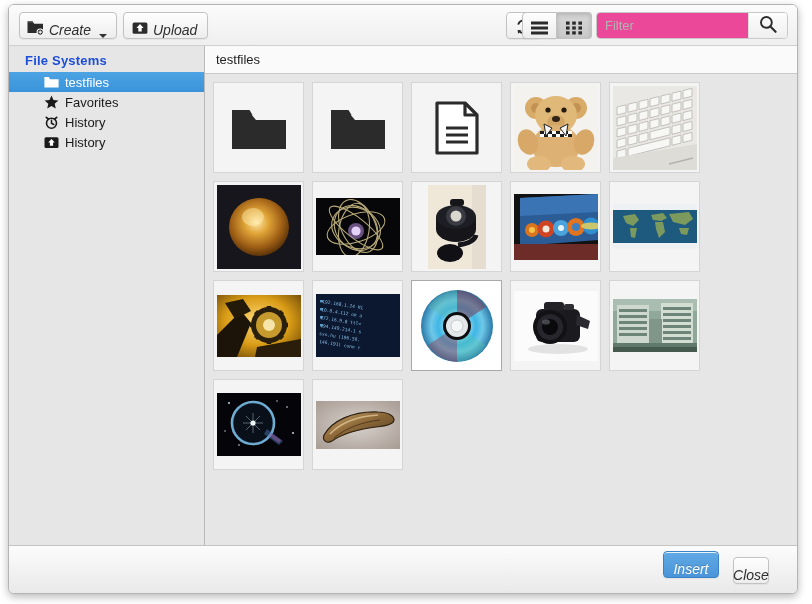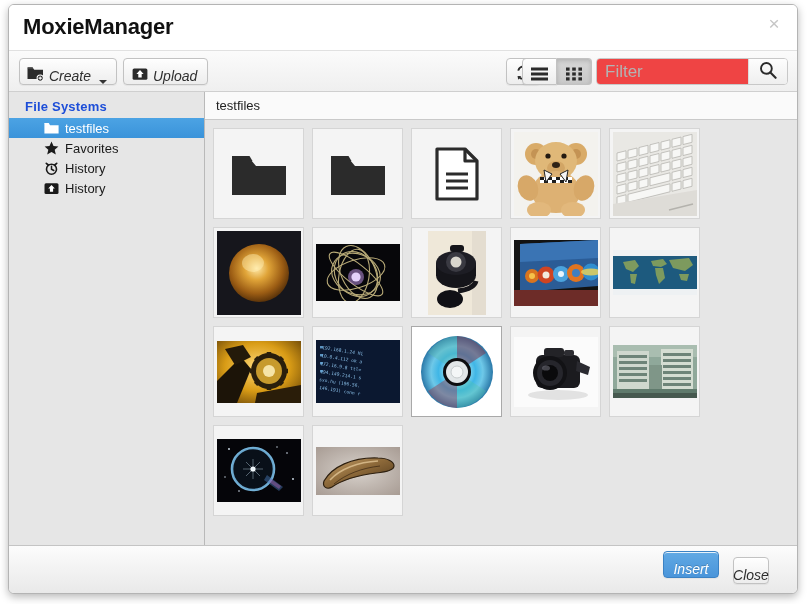--- a/index.html
+++ b/index.html
@@ -150,24 +150,24 @@
     border: 1px solid #c8c8c8;
     border-radius: 4px;
     box-sizing: border-box;
     overflow: hidden;
   }
   #filter-input {
     flex: 1;
     border: none;
     outline: none;
     padding: 0 8px;
-    font-size: 17px;
+    font-size: 13px;
     color: #333;
     font-family: "Liberation Sans", sans-serif;
-    background: #ef4444;
+    background: #ec4899;
     min-width: 0;
   }
   #filter-input::placeholder { color: #b3b3b3; }
   #btn-search {
     width: 38px;
     background: linear-gradient(to bottom, #fdfdfd 0%, #efefef 100%);
     border-left: 1px solid #ddd;
     display: flex;
     align-items: center;
     justify-content: center;
@@ -296,24 +296,20 @@
     top: 11px;
     width: 36px;
     height: 27px;
   }
 </style>
 </head>
 <body>
 
 <div id="dialog">
 
-  <div class="titlebar">
-    <div class="title-text">MoxieManager</div>
-    <div class="close-x">×</div>
-  </div>
 
   <div class="toolbar">
 
     <div class="btn" id="btn-create">
       <span>
         <svg width="17" height="15" viewBox="0 0 17 15">
           <path d="M0.5 2.2 L6 2.2 L7.3 3.8 L16 3.8 L16 13 L0.5 13 Z" fill="#2b2b2b"></path>
           <path d="M0.5 1.3 L5.6 1.3 L6.4 2.6 L0.5 2.6 Z" fill="#2b2b2b"></path>
           <circle cx="13.2" cy="12.1" r="3.1" fill="#2b2b2b" stroke="#ffffff" stroke-width="1.1"></circle>
           <path d="M13.2 10.4 L13.2 13.8 M11.5 12.1 L14.9 12.1" stroke="#ffffff" stroke-width="1.1"></path>

